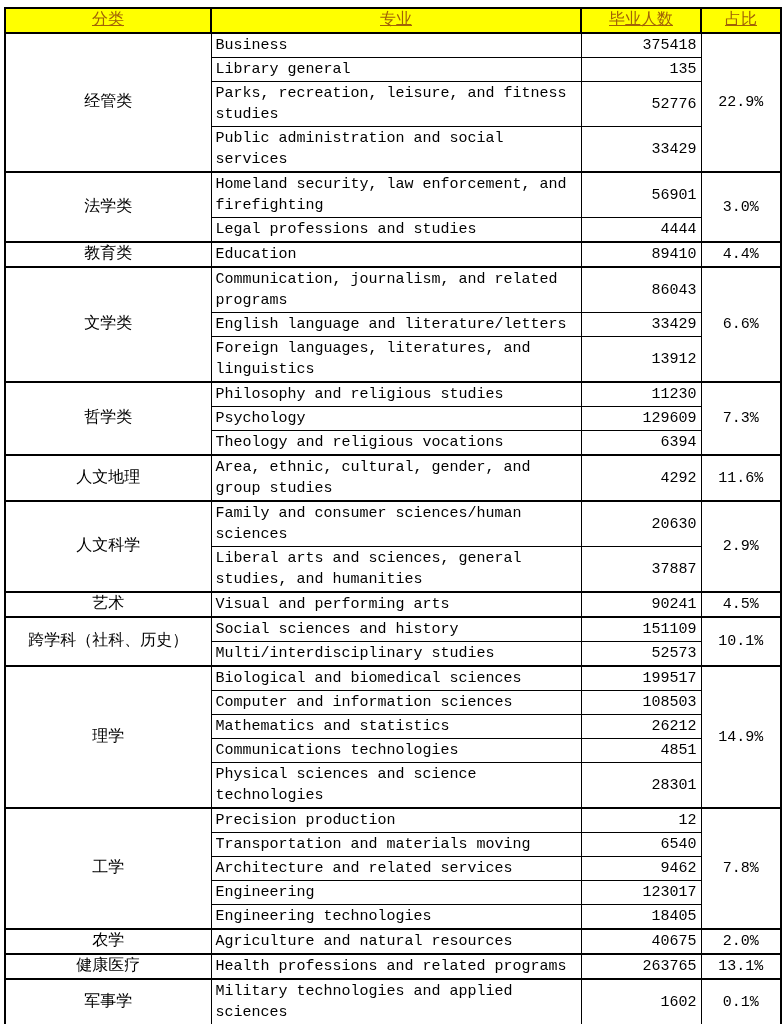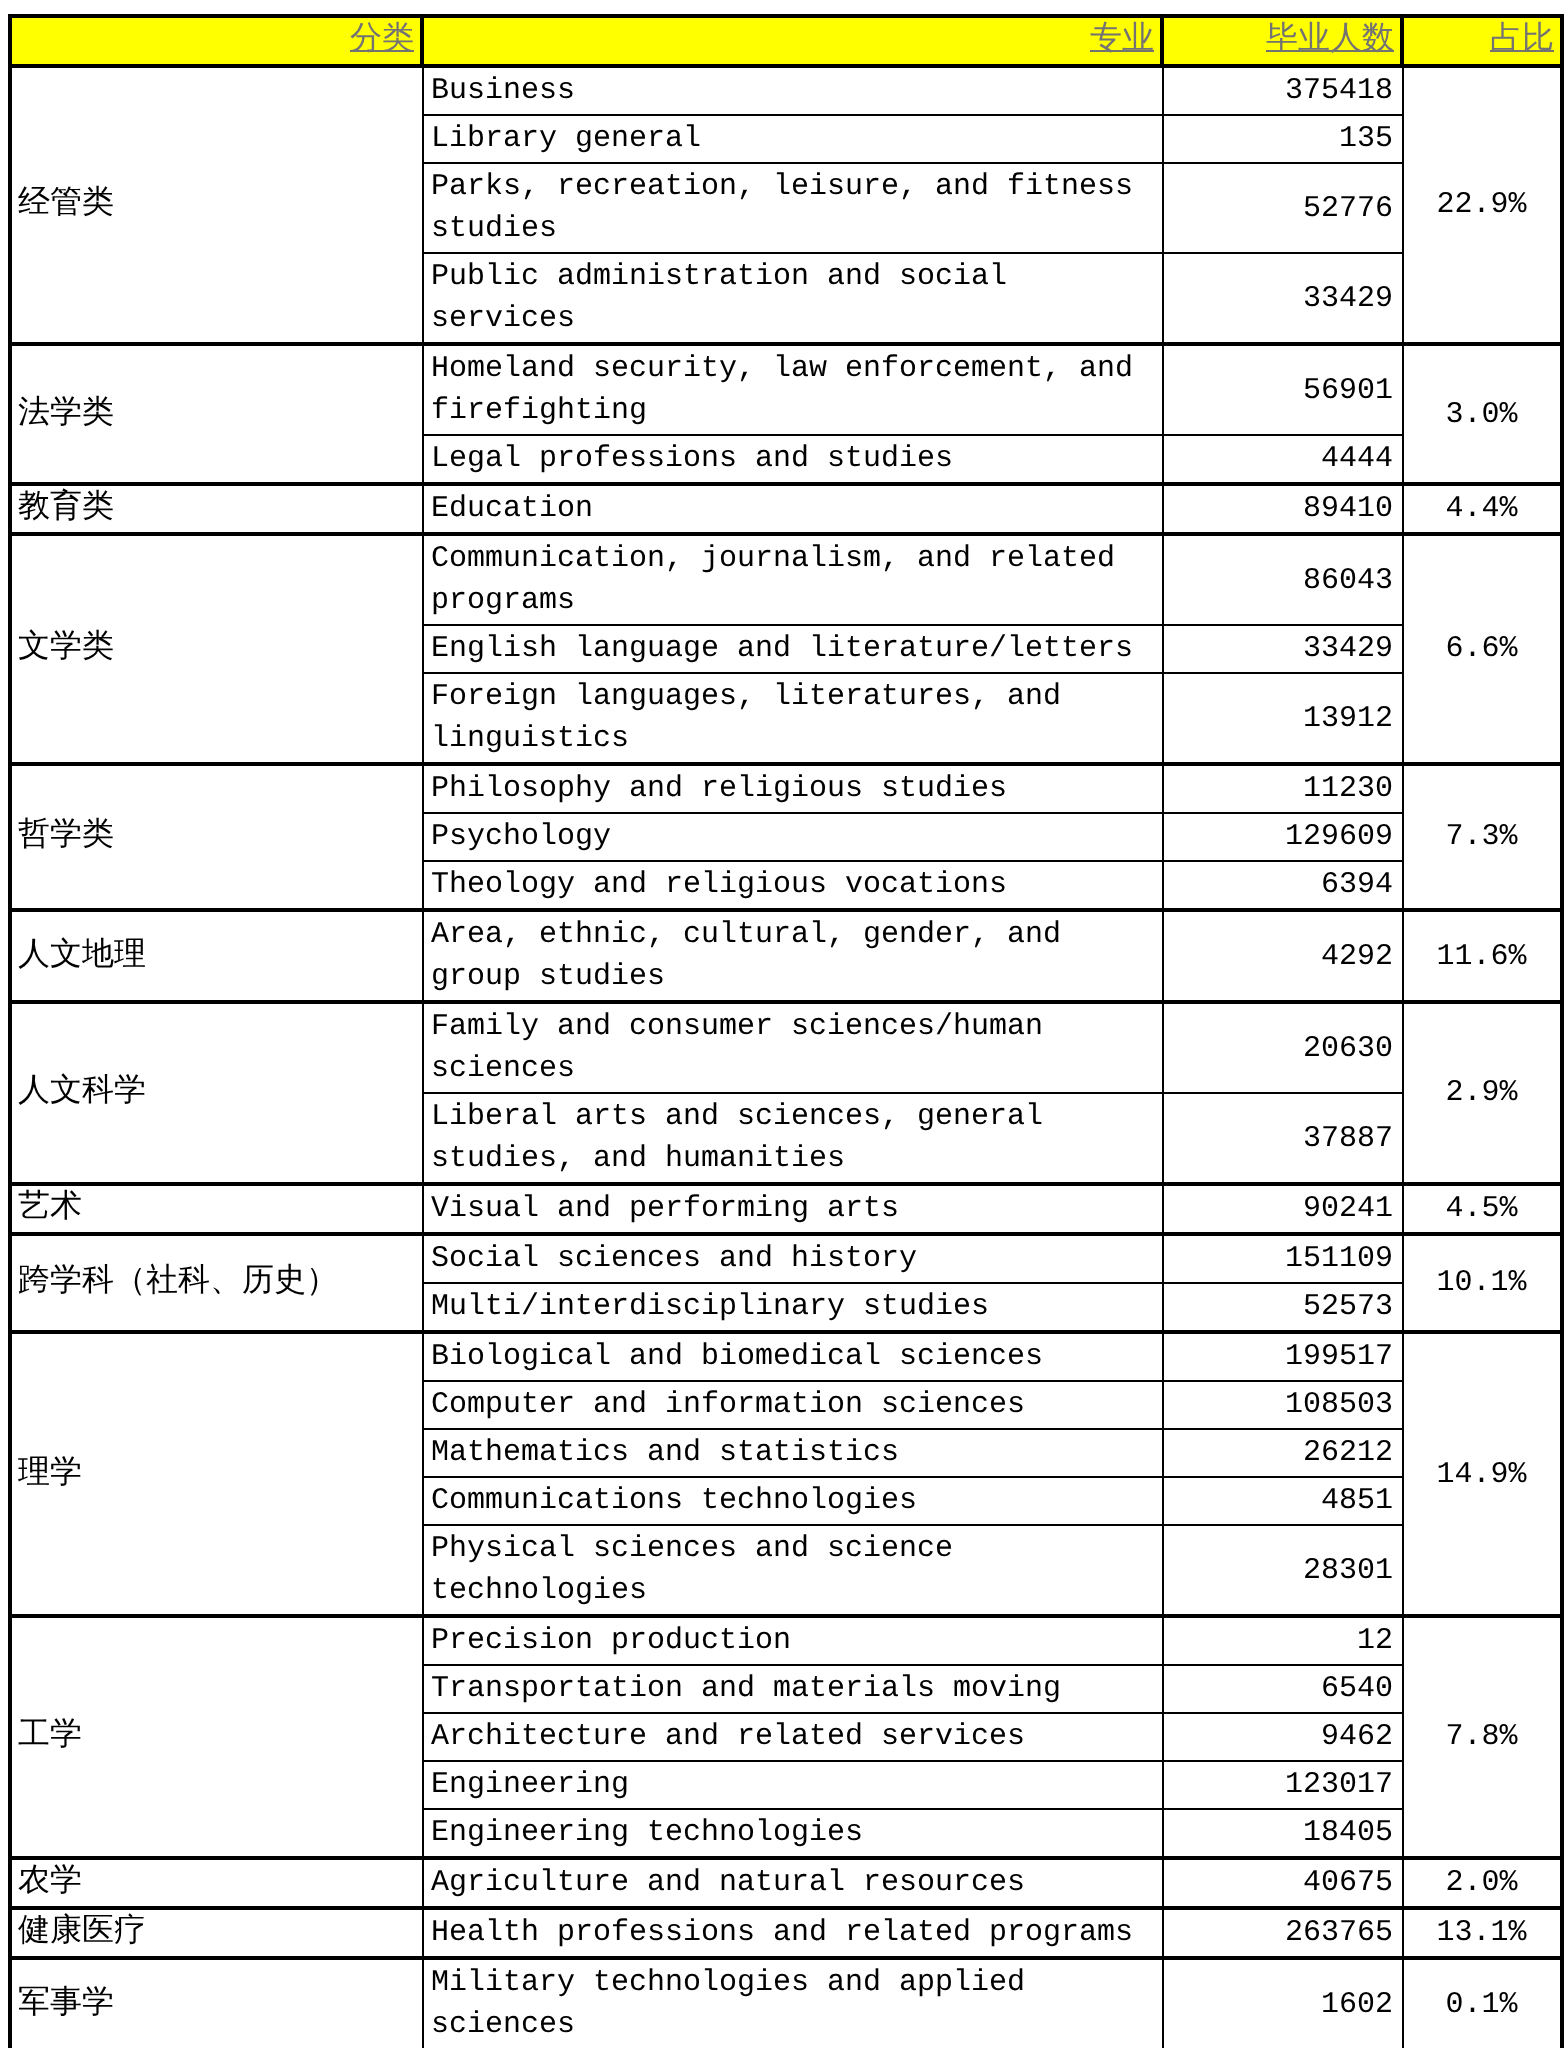--- a/index.html
+++ b/index.html
@@ -15,27 +15,27 @@
   col.c-major{width:370px}
   col.c-count{width:120px}
   col.c-pct{width:80px}
   th,td{
     border:1px solid #000;
     font-size:15px;line-height:21px;color:#000;
     padding:1px 3px;overflow:hidden;
     font-weight:normal;vertical-align:middle;
   }
   thead th{
-    background:#ffff00;color:#737373;
+    background:#ffff00;color:#a16207;
     text-decoration:underline;
-    text-align:right;font-size:16px;
+    text-align:center;font-size:16px;
     border:2px solid #000;height:21px;
   }
   tr.group-start td{border-top-width:2px}
-  td.cat{font-size:16px}
+  td.cat{text-align:center;font-size:16px}
   td.major{text-align:left;white-space:pre-wrap;padding-left:4px;padding-right:2px}
   td.count{text-align:right;padding-right:4px}
   td.pct{text-align:center}
 </style>
 </head>
 <body>
 
 <table>
   <colgroup>
     <col class="c-cat">

